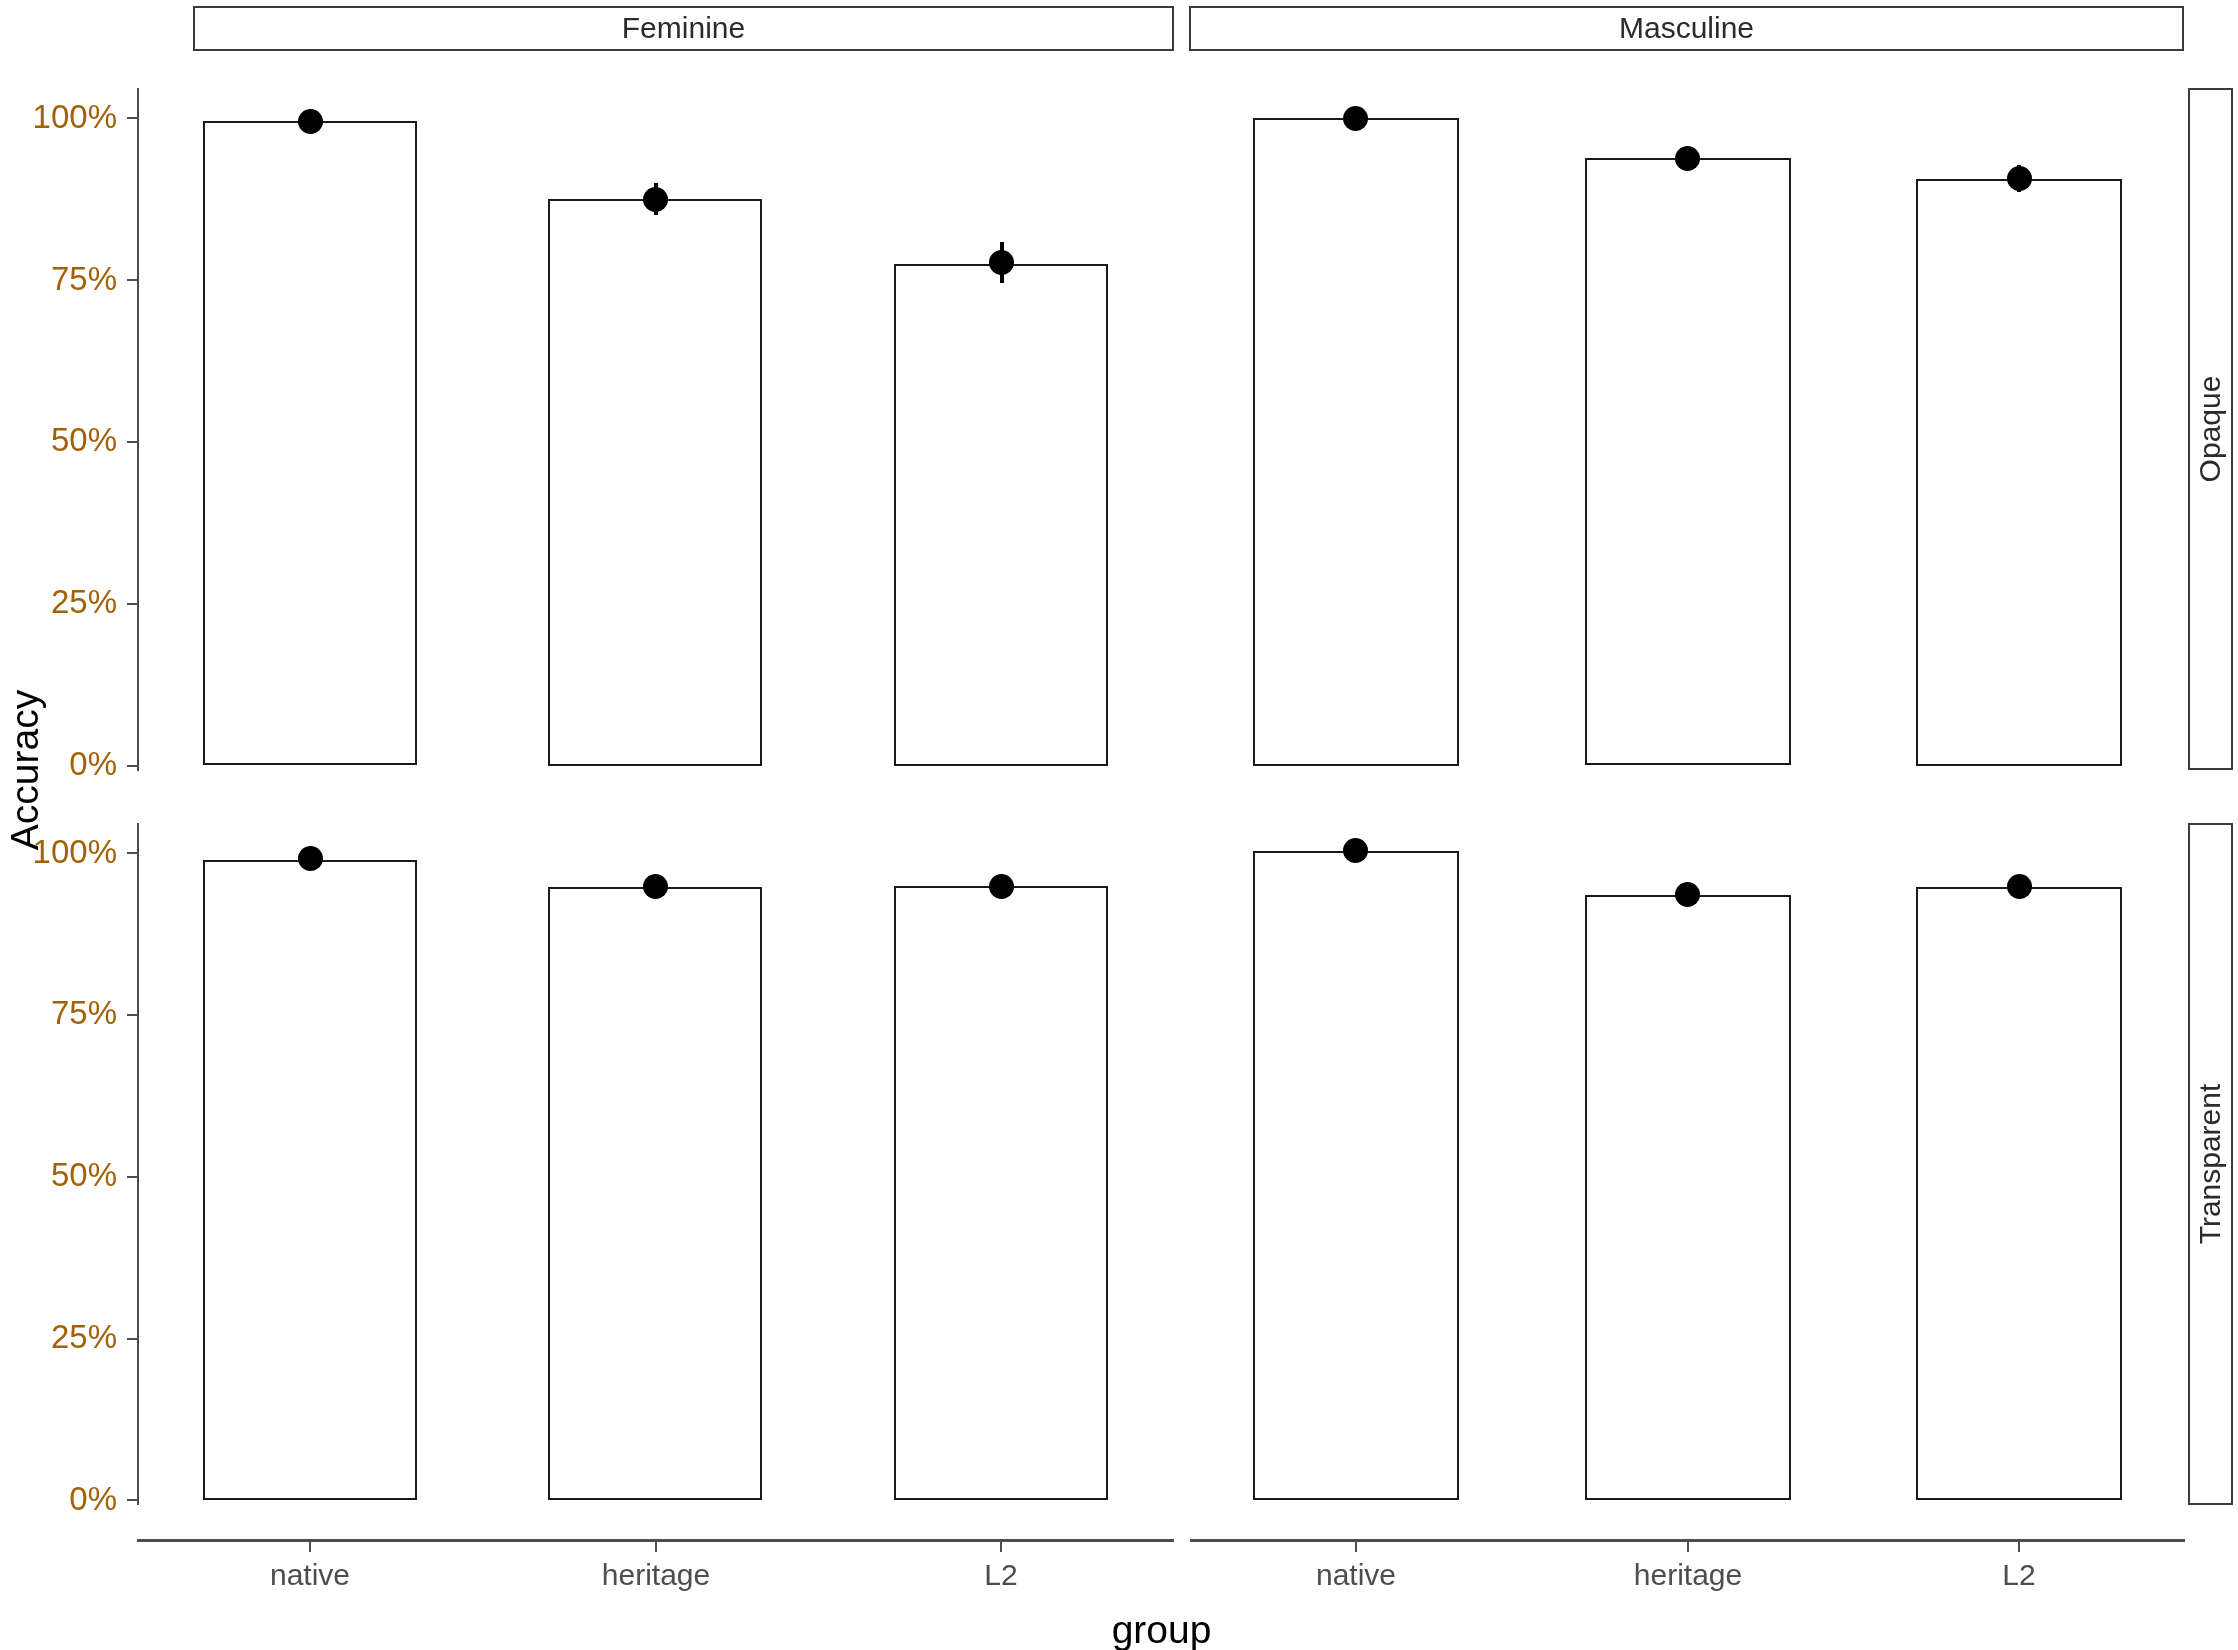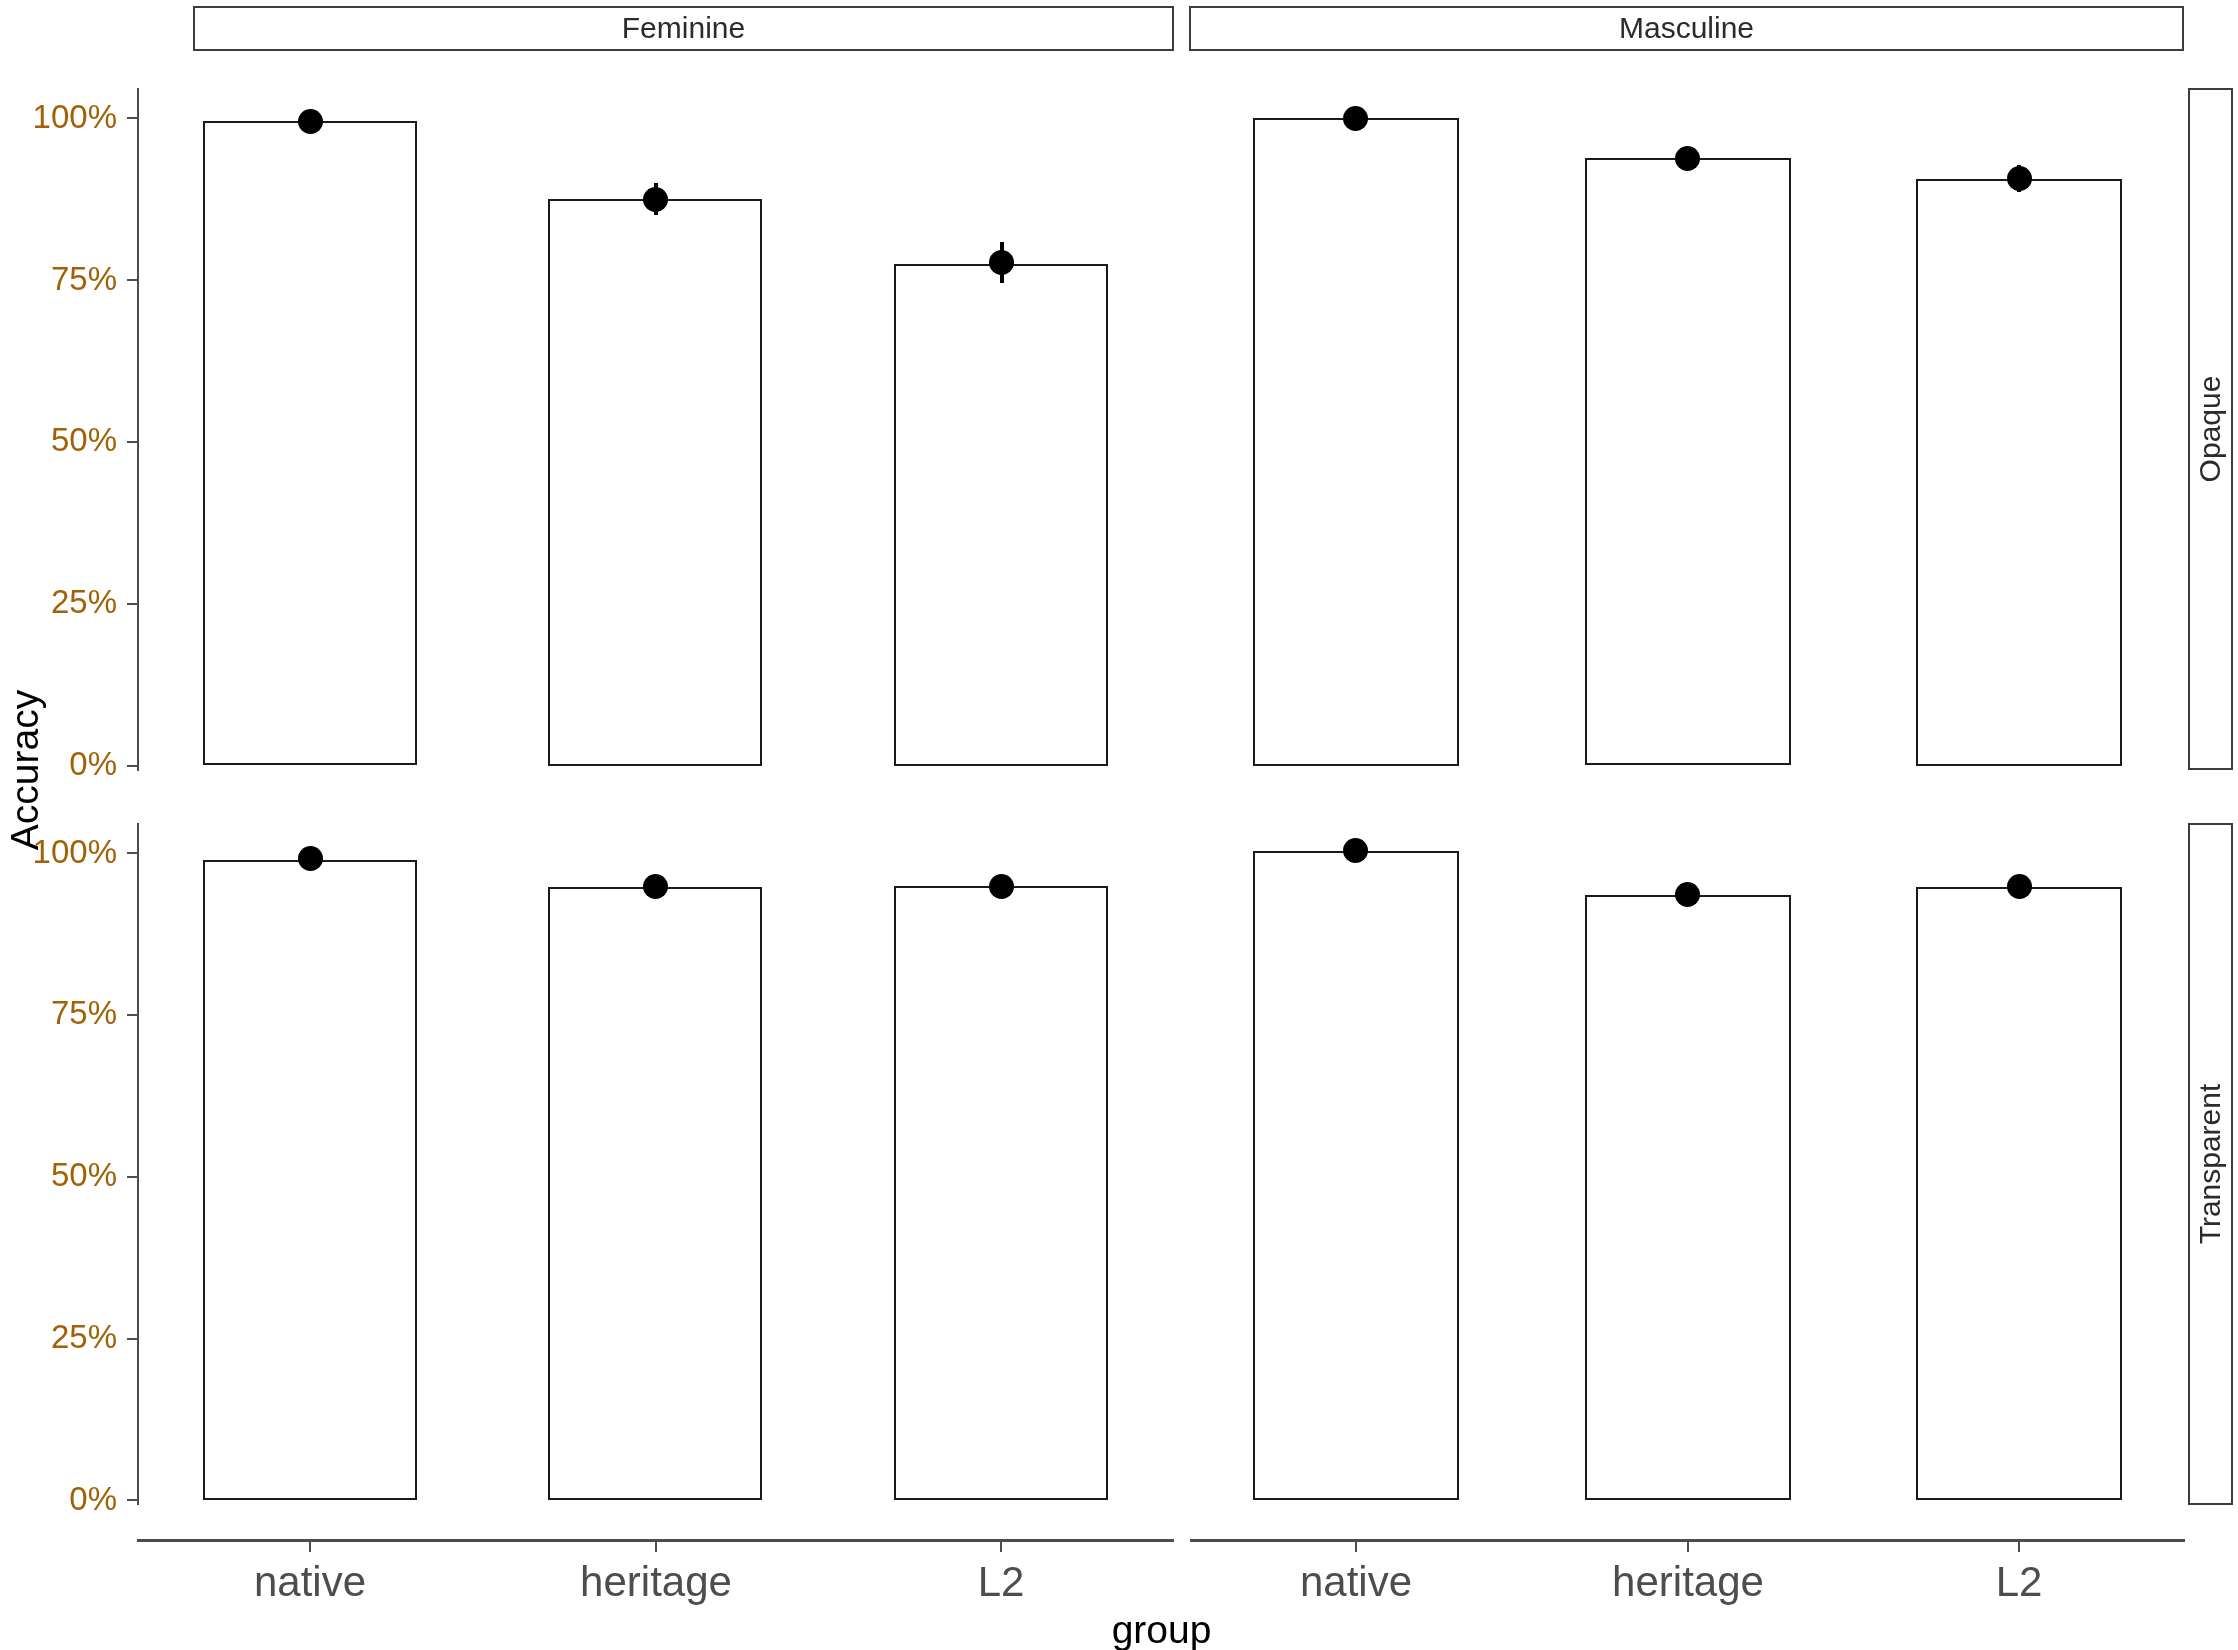--- a/index.html
+++ b/index.html
@@ -109,21 +109,21 @@
 
   .tick-label {
     position: absolute;
     font-size: 33px;
     color: #a16207;
     text-align: right;
     white-space: nowrap;
   }
   .tick-label-x {
     position: absolute;
-    font-size: 42px;
+    font-size: 30px;
     color: #4d4d4d;
     text-align: center;
     white-space: nowrap;
   }
 
   
   .bar {
     position: absolute;
     background: #ffffff;
     border: 2.9px solid #1a1a1a;

